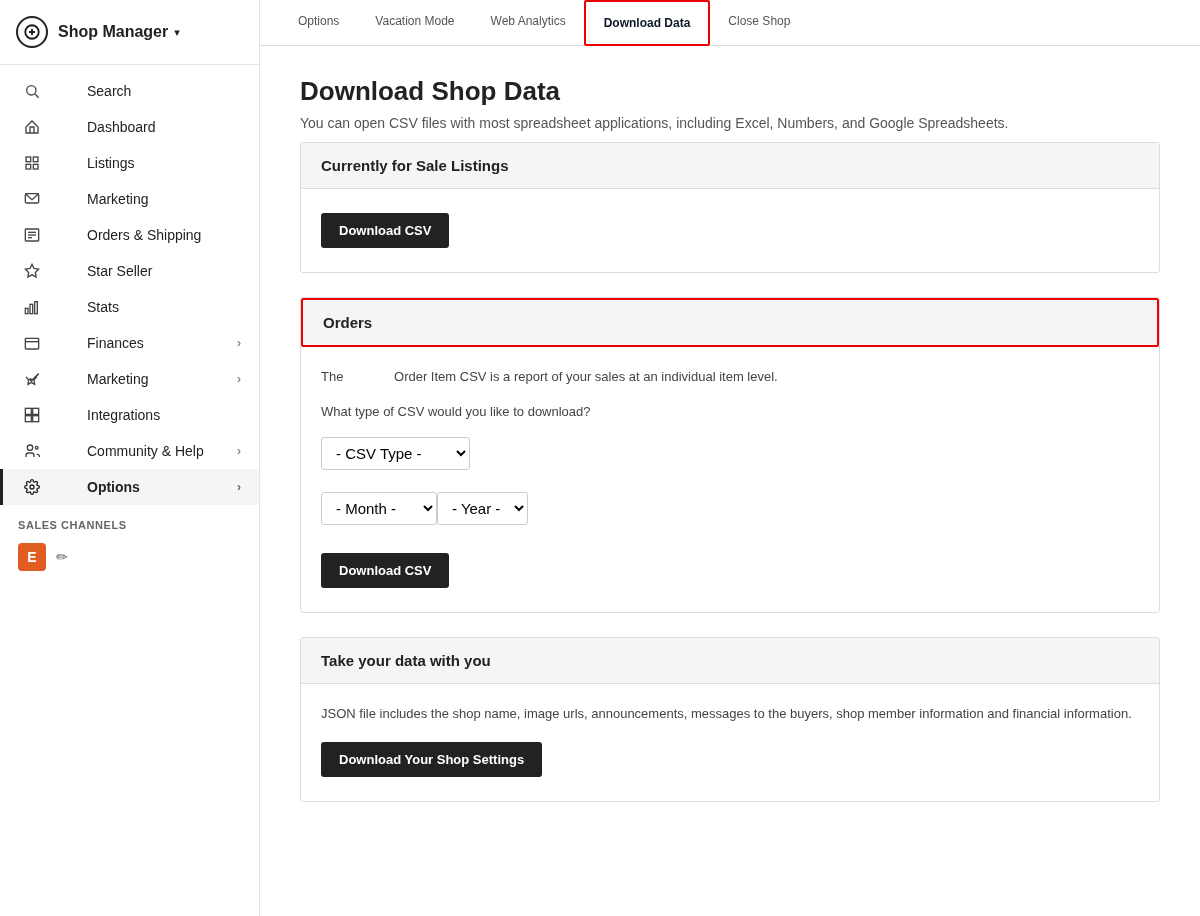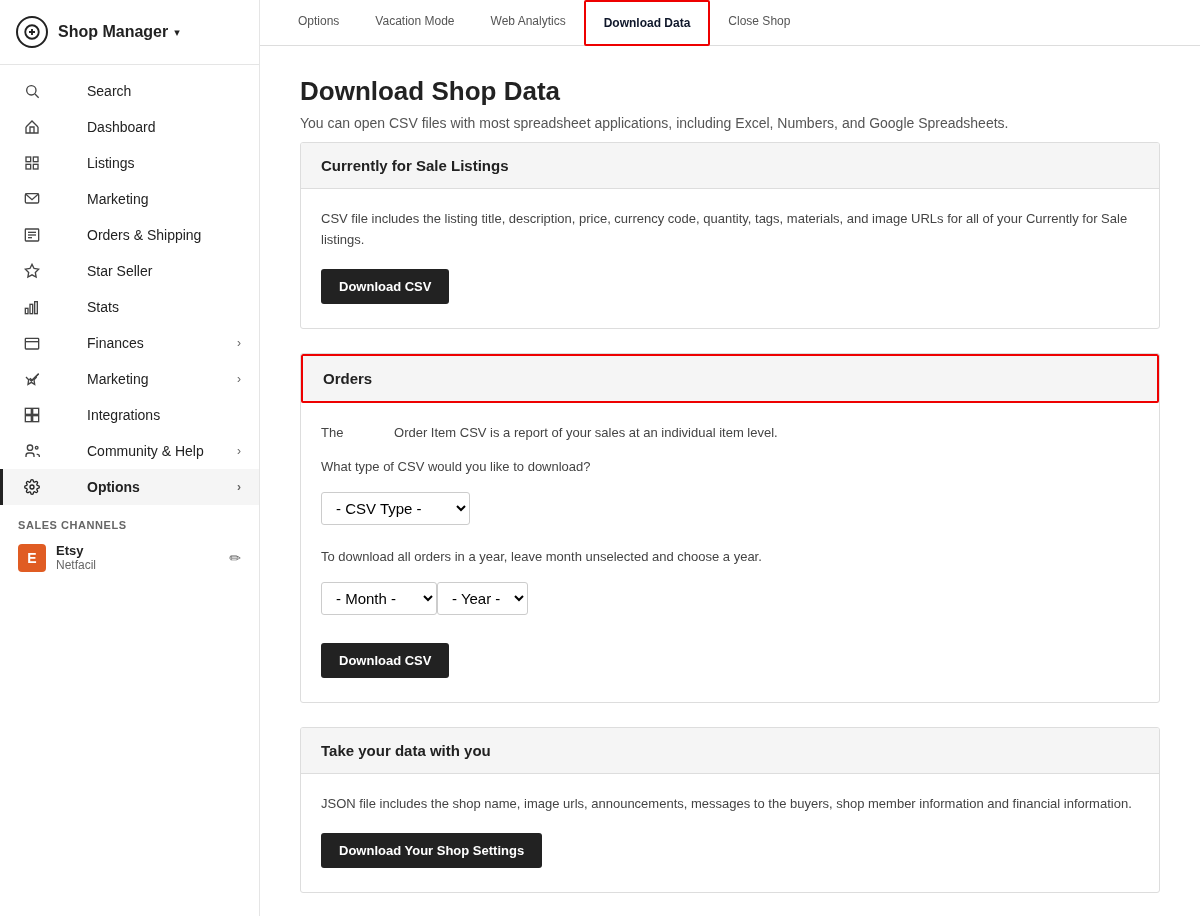--- a/index.html
+++ b/index.html
@@ -333,24 +333,20 @@
             <path d="M19.4 15a1.65 1.65 0 0 0 .33 1.82l.06.06a2 2 0 0 1-2.83 2.83l-.06-.06a1.65 1.65 0 0 0-1.82-.33 1.65 1.65 0 0 0-1 1.51V21a2 2 0 0 1-4 0v-.09A1.65 1.65 0 0 0 9 19.4a1.65 1.65 0 0 0-1.82.33l-.06.06a2 2 0 0 1-2.83-2.83l.06-.06A1.65 1.65 0 0 0 4.68 15a1.65 1.65 0 0 0-1.51-1H3a2 2 0 0 1 0-4h.09A1.65 1.65 0 0 0 4.6 9a1.65 1.65 0 0 0-.33-1.82l-.06-.06a2 2 0 0 1 2.83-2.83l.06.06A1.65 1.65 0 0 0 9 4.68a1.65 1.65 0 0 0 1-1.51V3a2 2 0 0 1 4 0v.09a1.65 1.65 0 0 0 1 1.51 1.65 1.65 0 0 0 1.82-.33l.06-.06a2 2 0 0 1 2.83 2.83l-.06.06A1.65 1.65 0 0 0 19.4 9a1.65 1.65 0 0 0 1.51 1H21a2 2 0 0 1 0 4h-.09a1.65 1.65 0 0 0-1.51 1z"></path>
           </svg>
       </span>
       <span class="sidebar-item-label">Options</span>
       <span class="sidebar-item-arrow">›</span>
     </div>
 
     <div class="sidebar-section-label">SALES CHANNELS</div>
     <div class="sales-channel-item">
       <div class="sales-channel-icon">E</div>
-      <div class="sales-channel-info">
-        <div class="sales-channel-name">Etsy</div>
-        <div class="sales-channel-sub">Netfacil</div>
-      </div>
       <span class="sales-channel-edit">✏</span>
     </div>
   </nav>
 </div>
 
 <div id="main">
 
   <div class="tab-bar">
     <div class="tab">Options</div>
     <div class="tab">Vacation Mode</div>
@@ -359,38 +355,36 @@
     <div class="tab">Close Shop</div>
   </div>
 
   <div class="content-area">
     <h1 class="page-title">Download Shop Data</h1>
     <p class="page-subtitle">You can open CSV files with most spreadsheet applications, including Excel, Numbers, and Google Spreadsheets.</p>
 
     <div class="section-card">
       <div class="section-header">Currently for Sale Listings</div>
       <div class="section-body">
-        <p>CSV file includes the listing title, description, price, currency code, quantity, tags, materials, and image URLs for all of your Currently for Sale listings.</p>
         <button class="btn-dark">Download CSV</button>
       </div>
     </div>
 
     <div class="section-card">
       <div class="section-header orders-header">Orders</div>
       <div class="section-body">
         <p class="order-desc">The <strong>Order Item</strong> CSV is a report of your sales at an individual item level.</p>
         <p class="order-desc">What type of CSV would you like to download?</p>
         <div class="csv-type-wrap">
           <select>
             <option>- CSV Type -</option>
             <option>Order Item CSV</option>
             <option>Order CSV</option>
           </select>
         </div>
-        <p class="order-desc">To download all orders in a year, leave month unselected and choose a year.</p>
         <div class="csv-date-wrap">
           <select>
             <option>- Month -</option>
             <option>January</option>
             <option>February</option>
             <option>March</option>
             <option>April</option>
             <option>May</option>
             <option>June</option>
             <option>July</option>

